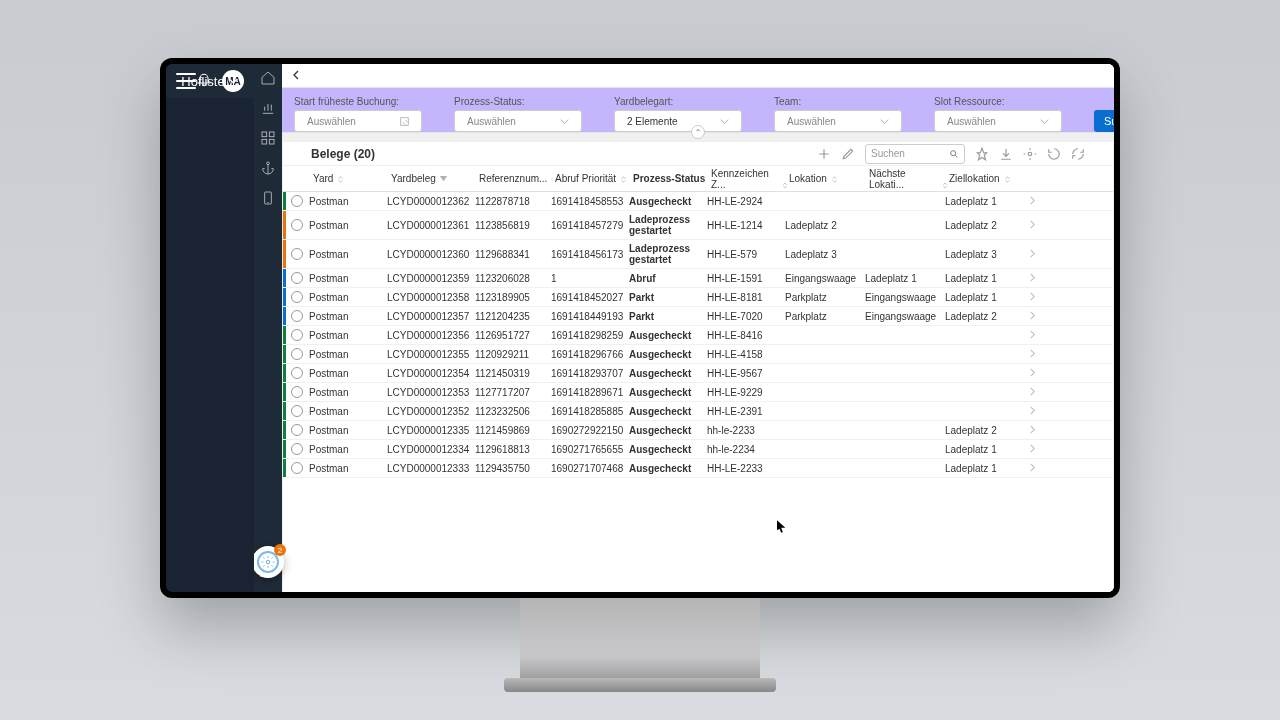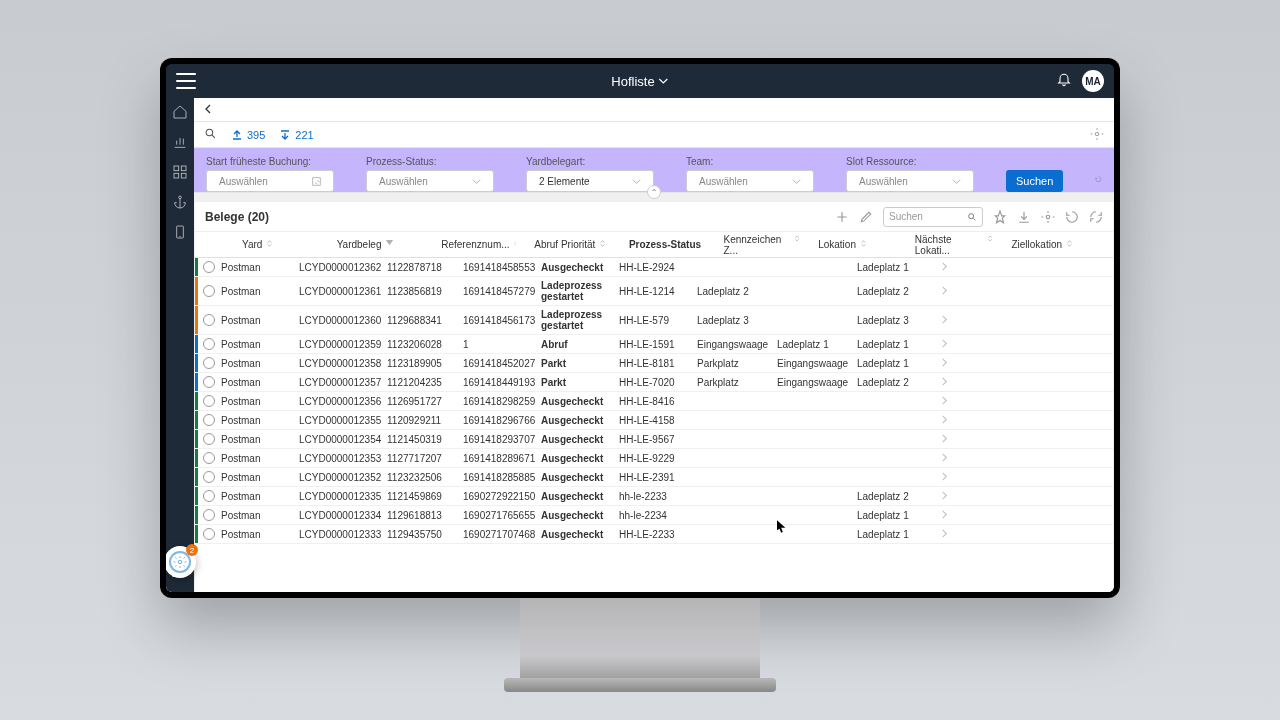--- a/index.html
+++ b/index.html
@@ -1,20 +1,20 @@
 <!DOCTYPE html>
 <html><head>
 <meta charset="utf-8">
 <style>
 * { margin:0; padding:0; box-sizing:border-box; font-family:-apple-system,BlinkMacSystemFont,"Segoe UI",Arial,sans-serif; }
 body { background:linear-gradient(180deg,#c8ccd0 0%,#d8dce0 100%); height:720px; width:1280px; overflow:hidden; position:relative; }
 .monitor { position:absolute; left:160px; top:58px; width:960px; height:540px; background:#000; border-radius:12px; padding:6px; box-shadow:0 30px 60px rgba(0,0,0,.25); }
 .stand-neck { position:absolute; left:520px; top:596px; width:240px; height:86px; background:linear-gradient(180deg,#e8e8ea 0%, #d0d0d4 70%, #999 100%); border-radius:0 0 4px 4px; }
 .stand-base { position:absolute; left:504px; top:678px; width:272px; height:14px; background:linear-gradient(180deg,#bbb,#888); border-radius:4px; }
-.screen { background:#1a2332; width:100%; height:100%; border-radius:6px; overflow:hidden; display:flex; flex-direction:column; }
+.screen { background:#1a2332; width:100%; height:100%; border-radius:6px; overflow:hidden; display:flex; flex-direction:row; }
 .titlebar { height:34px; background:#1f2a38; display:flex; align-items:center; padding:0 10px; color:#fff; position:relative; }
 .hamburger { width:20px; height:16px; cursor:pointer; display:flex; flex-direction:column; justify-content:space-between; }
 .hamburger span { height:2px; background:#fff; border-radius:1px; }
 .title-center { position:absolute; left:50%; transform:translateX(-50%); font-size:13px; display:flex; align-items:center; gap:4px; }
 .title-center svg { width:10px; height:10px; }
 .title-right { margin-left:auto; display:flex; align-items:center; gap:10px; }
 .bell svg { width:16px; height:16px; }
 .avatar { width:22px; height:22px; border-radius:50%; background:#fff; color:#1a2332; font-size:10px; font-weight:600; display:flex; align-items:center; justify-content:center; }
 .body-area { flex:1; display:flex; background:#fff; overflow:hidden; }
 .sidebar { width:28px; background:#1f2a38; display:flex; flex-direction:column; align-items:center; padding-top:6px; gap:14px; position:relative; }
@@ -33,29 +33,29 @@
 .ffield { display:flex; flex-direction:column; gap:3px; }
 .ffield label { font-size:10px; color:#555; }
 .fsel { height:22px; width:128px; border:1px solid #ccc; border-radius:3px; background:#fff; font-size:10px; color:#888; padding:0 12px; display:flex; align-items:center; justify-content:space-between; cursor:pointer; }
 .fsel.hasval { color:#333; }
 .fsel svg { width:9px; height:9px; opacity:.6; }
 .search-btn { height:22px; padding:0 10px; background:#0a6ed1; color:#fff; border:none; border-radius:3px; font-size:11px; align-self:flex-end; margin-bottom:0; cursor:pointer; }
 .reset-ico { align-self:flex-end; margin-bottom:4px; opacity:.5; width:14px; height:14px; cursor:pointer; }
 .collapse-toggle { position:absolute; bottom:-7px; left:50%; transform:translateX(-50%); width:14px; height:14px; background:#fff; border:1px solid #ccc; border-radius:50%; font-size:8px; display:flex; align-items:center; justify-content:center; cursor:pointer; }
 .spacer8 { height:8px; }
 .tablecard { background:#fff; margin:0 1px; flex:1; display:flex; flex-direction:column; overflow:hidden; border-top:1px solid #eee; }
-.tbl-header { height:30px; display:flex; align-items:center; padding:0 10px; border-bottom:1px solid #eee; }
+.tbl-header { height:24px; display:flex; align-items:center; padding:0 28px; border-bottom:1px solid #eee; }
 .tbl-title { font-size:12px; font-weight:600; color:#333; }
 .tbl-tools { margin-left:auto; display:flex; align-items:center; gap:10px; }
 .tbl-tools .tbtn { width:14px; height:14px; opacity:.5; cursor:pointer; }
 .tbl-tools .tbtn svg { width:100%; height:100%; }
 .tbl-search { height:20px; width:100px; border:1px solid #ccc; border-radius:3px; font-size:10px; padding:0 5px; display:flex; align-items:center; justify-content:space-between; color:#999; cursor:text; }
 .tbl-search svg { width:10px; height:10px; }
 .cols { display:flex; height:26px; align-items:center; padding:0 6px 0 30px; border-bottom:1px solid #e0e0e0; font-size:10px; color:#333; font-weight:500; }
-.col-h { display:flex; align-items:flex-start; gap:3px;margin-left:17px; }
+.col-h { display:flex; align-items:flex-end; gap:3px; }
 .col-h svg { width:9px; height:9px; opacity:.5; } .c-yard{width:78px;} .c-yb{width:88px;} .c-ref{width:76px;} .c-prio{width:78px;} .c-proc{width:78px;font-weight:bold;} .c-kenn{width:78px;} .c-lok{width:80px;} .c-nlok{width:80px;} .c-zlok{width:78px;} .c-nav{width:18px;text-align:center;}
 .rows { flex:1; overflow-y:auto; font-size:10px; color:#333; }
 .row { display:flex; align-items:center; padding:3px 6px 3px 6px; border-bottom:1px solid #f0f0f0; position:relative; }
 .row .stripe { position:absolute; left:0; top:0; bottom:0; width:3px; }
 .radio { width:12px; height:12px; border:1px solid #999; border-radius:50%; margin:0 6px 0 2px; cursor:pointer; }
 .row .c-nav svg { width:9px; height:9px; opacity:.4; }
 .row .cell { overflow:hidden; text-overflow:ellipsis; white-space:nowrap; padding-right:4px; }
 .row .c-proc.cell { white-space:normal; line-height:1.1; }
 .copilot { position:absolute; bottom:14px; left:-2px; width:32px; height:32px; background:#fff; border-radius:50%; box-shadow:0 2px 8px rgba(0,0,0,.3); display:flex; align-items:center; justify-content:center; z-index:10; }
 .copilot .inner { width:22px; height:22px; border-radius:50%; border:2px solid #7eb8e6; display:flex; align-items:center; justify-content:center; }
@@ -124,42 +124,20 @@
       </div>
     </div>
 
     <div class="content">
       <div class="topbar">
         <span class="back-chev"><svg viewBox="0 0 12 12">
                 <path d="M8 2L4 6l4 4" fill="none" stroke="#333" stroke-width="1.3"></path>
               </svg></span>
       </div>
 
-      <div class="countbar">
-        <span class="srch"><svg viewBox="0 0 24 24" fill="none" stroke="#555" stroke-width="2">
-                <circle cx="10" cy="10" r="6"></circle>
-                <path d="M20 20l-5-5"></path>
-              </svg></span>
-        <span class="cnt">
-              <svg viewBox="0 0 12 12" fill="none" stroke="#0a6ed1" stroke-width="1.3">
-                <path d="M6 2v6M3 5l3-3 3 3M2 10h8"></path>
-              </svg>
-              <span>395</span>
-            </span>
-        <span class="cnt">
-              <svg viewBox="0 0 12 12" fill="none" stroke="#0a6ed1" stroke-width="1.3">
-                <path d="M6 10V4M3 7l3 3 3-3M2 2h8"></path>
-              </svg>
-              <span>221</span>
-            </span>
-        <span class="countbar-right"><svg width="14" height="14" viewBox="0 0 24 24" fill="none" stroke="#333" stroke-width="1.6">
-                <circle cx="12" cy="12" r="3"></circle>
-                <path d="M12 2v3M12 19v3M4 12H1M23 12h-3"></path>
-              </svg></span>
-      </div>
 
       <div class="filterbar">
         <div class="ffield">
           <label>Start früheste Buchung:</label>
           <div class="fsel">
                 <span>Auswählen</span>
                 <svg viewBox="0 0 12 12" fill="none" stroke="#666">
                   <rect x="1" y="1" width="10" height="10"></rect>
                   <path d="M7 4l3 3M4 7l3 3"></path>
                 </svg>

